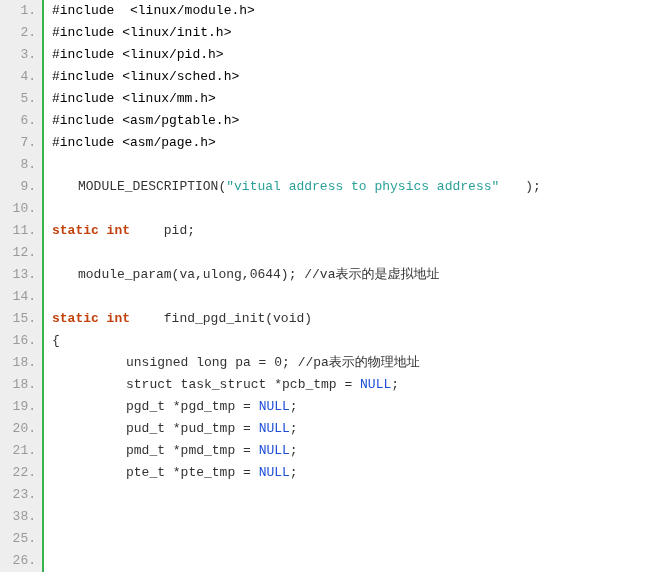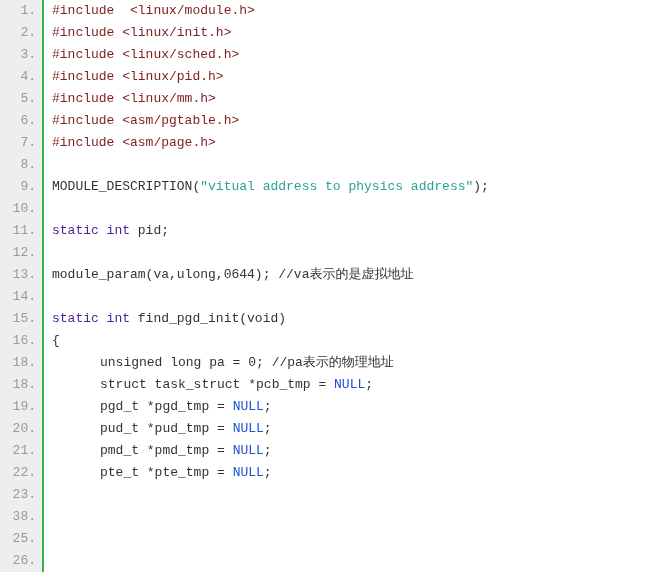--- a/index.html
+++ b/index.html
@@ -30,23 +30,23 @@
   .code-area {
     padding: 0 0 0 8px;
     flex-grow: 1;
   }
   .line {
     height: 22px;
     white-space: pre;
     color: #333333;
     font-family: Consolas, "Courier New", monospace;
   }
-  .tok-preproc { color: #7f1d1d; }
-  .tok-keyword { color: #4c1d95; font-weight: normal; }
-  .tok-ident { color: #333333; }
+  .tok-preproc { color: #000000; }
+  .tok-keyword { color: #c2410c; font-weight: bold; }
+  .tok-ident { color: #333333; margin-left: 26px; }
   .tok-string { color: #2aa198; }
   .tok-constant { color: #1d4ed8; }
   .tok-punct { color: #333333; }
   .indent1 { padding-left: 48px; }
 </style>
 </head>
 <body>
 
 <div class="code-editor">
   <div class="gutter" id="gutter">
@@ -73,22 +73,22 @@
       <div class="ln">21.</div>
       <div class="ln">22.</div>
       <div class="ln">23.</div>
       <div class="ln">38.</div>
       <div class="ln">25.</div>
       <div class="ln">26.</div>
     </div>
   <div class="code-area" id="code-area">
       <div class="line"><span class="tok-preproc">#include  &lt;linux/module.h&gt;</span></div>
       <div class="line"><span class="tok-preproc">#include &lt;linux/init.h&gt;</span></div>
+      <div class="line"><span class="tok-preproc">#include &lt;linux/pid.h&gt;</span></div>
       <div class="line"><span class="tok-preproc">#include &lt;linux/sched.h&gt;</span></div>
-      <div class="line"><span class="tok-preproc">#include &lt;linux/pid.h&gt;</span></div>
       <div class="line"><span class="tok-preproc">#include &lt;linux/mm.h&gt;</span></div>
       <div class="line"><span class="tok-preproc">#include &lt;asm/pgtable.h&gt;</span></div>
       <div class="line"><span class="tok-preproc">#include &lt;asm/page.h&gt;</span></div>
       <div class="line"><span> </span></div>
       <div class="line"><span class="tok-ident">MODULE_DESCRIPTION(</span><span class="tok-string">"vitual address to physics address"</span><span class="tok-ident">);</span></div>
       <div class="line"><span> </span></div>
       <div class="line"><span class="tok-keyword">static int</span><span class="tok-ident"> pid;</span></div>
       <div class="line"><span> </span></div>
       <div class="line"><span class="tok-ident">module_param(va,ulong,0644); //va表示的是虚拟地址</span></div>
       <div class="line"><span> </span></div>

